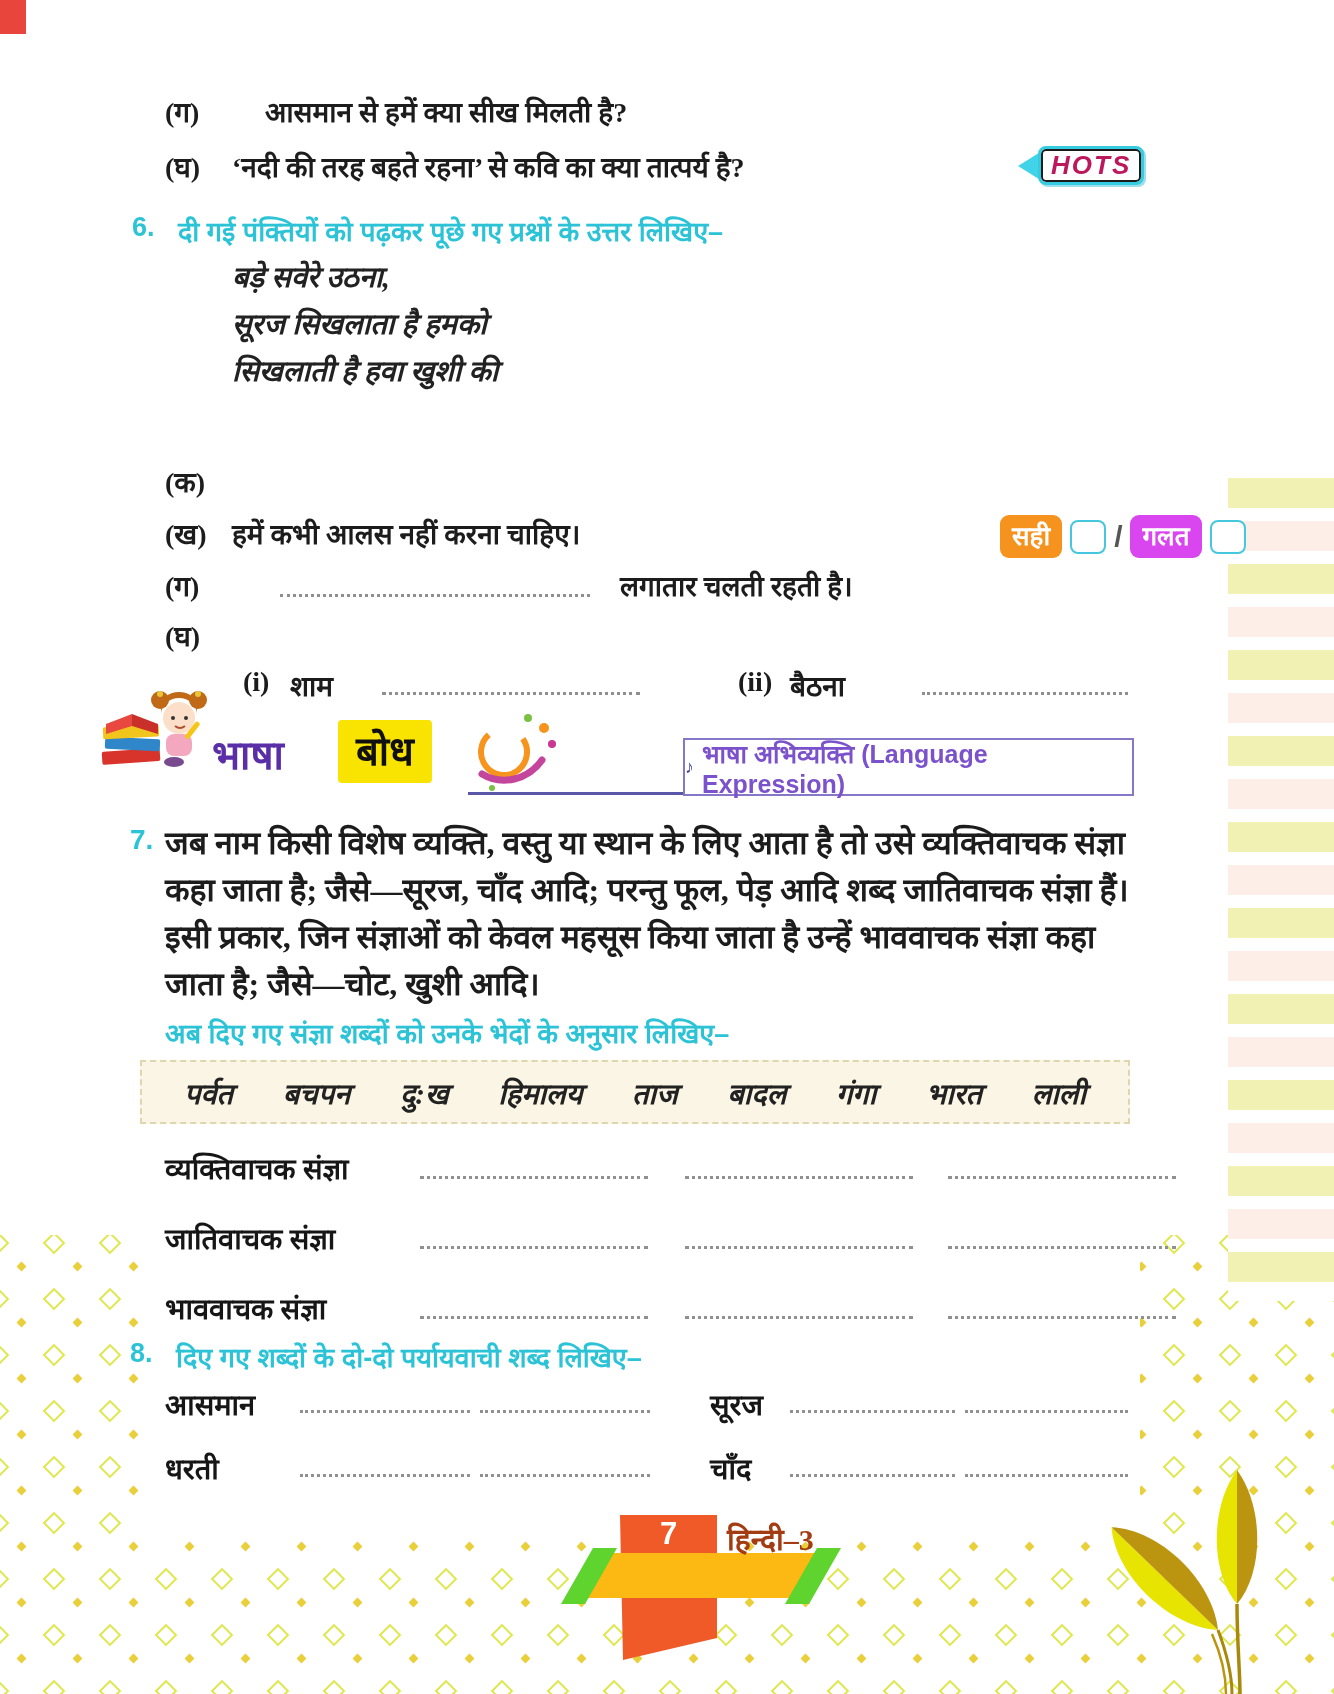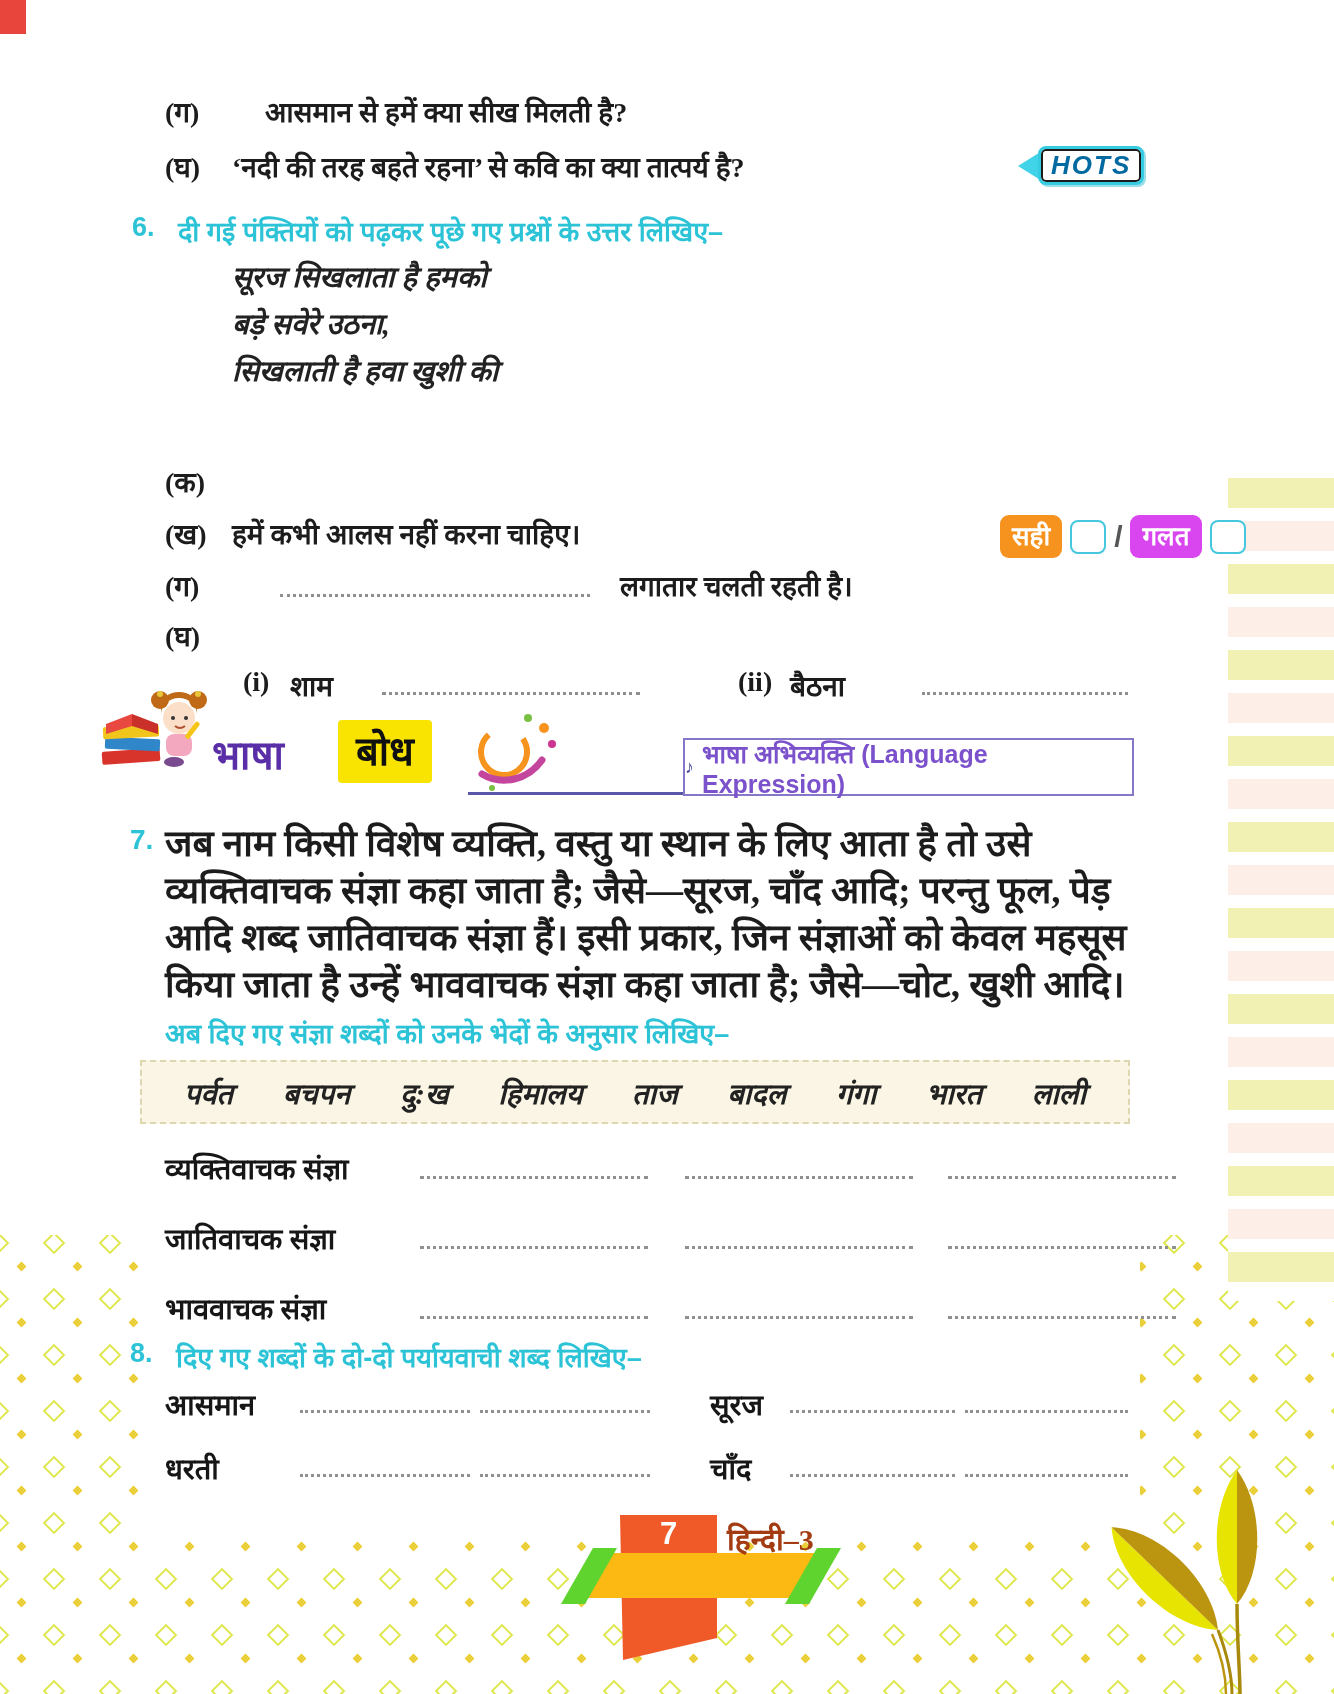--- a/index.html
+++ b/index.html
@@ -12,21 +12,21 @@
   .poem{font-style:italic;font-size:29px;font-weight:600;color:#222;line-height:47px;white-space:nowrap;}
   .blank{position:absolute;z-index:2;border-bottom:3px dotted #8f8f8f;height:2px;}
   .corner-red{position:absolute;left:0;top:0;width:26px;height:34px;background:#e8453c;z-index:2;}
 
   
   .hots{display:flex;align-items:center;z-index:2;}
   .hots-arrow{width:0;height:0;border-top:15px solid transparent;border-bottom:15px solid transparent;
               border-right:24px solid #41d3e8;margin-right:-4px;}
   .hots-box{border:3px solid #35cbe0;box-shadow:0 0 0 2px #1b1b1b inset, 2px 2px 0 #9adfe9;
             border-radius:8px;background:#fff;padding:1px 10px;
-            font:italic 800 26px "Liberation Sans","DejaVu Sans",sans-serif;color:#0369a1;letter-spacing:2px;}
+            font:italic 800 26px "Liberation Sans","DejaVu Sans",sans-serif;color:#be185d;letter-spacing:2px;}
 
   
   .tf{display:flex;align-items:center;gap:8px;z-index:2;}
   .tf-badge{color:#fff;font:700 26px "Liberation Sans","DejaVu Sans",sans-serif;
             padding:2px 12px 5px;border-radius:9px;white-space:nowrap;}
   .tf-true{background:#f6921e;}
   .tf-false{background:#d946ef;}
   .tf-box{width:32px;height:30px;background:#fff;border:2px solid #45c8de;border-radius:8px;}
   .tf-slash{font:600 30px "Liberation Sans",sans-serif;color:#555;}
 
@@ -34,21 +34,21 @@
   .title-basha{font:800 40px "Liberation Sans","DejaVu Sans",sans-serif;color:#5a2ea6;}
   .title-bodh{background:#f8e400;color:#101010;font:800 40px "Liberation Sans","DejaVu Sans",sans-serif;
               padding:2px 18px 6px;border-radius:4px;}
   .purple-rule{position:absolute;height:3px;background:#5a57a8;z-index:2;}
   .lang-box{position:absolute;z-index:3;width:447px;height:54px;background:#fff;border:2px solid #8677c9;
             display:flex;align-items:center;justify-content:center;gap:8px;
             font:700 25px "Liberation Sans","DejaVu Sans",sans-serif;color:#7b52cc;}
   .lang-note{font-size:18px;color:#3b3b98;}
 
   
-  .para{font-size:37px;font-weight:600;color:#1c1c1c;line-height:47px;text-align:left;}
+  .para{font-size:32px;font-weight:600;color:#1c1c1c;line-height:47px;text-align:left;}
   .para b{font-weight:800;}
 
   .wordbank{position:absolute;z-index:2;width:990px;height:64px;background:#faf5e4;border:2px dashed #ddd6ae;
             display:flex;align-items:center;justify-content:space-between;padding:0 42px;box-sizing:border-box;
             font-style:italic;font-size:29px;font-weight:600;color:#222;}
   .cat-row{position:absolute;left:165px;width:965px;height:52px;z-index:2;}
   .cat-label{position:absolute;left:0;top:0;font-size:29px;font-weight:800;color:#161616;white-space:nowrap;}
   .cat-blank{position:absolute;top:26px;width:228px;border-bottom:3px dotted #909090;height:2px;}
   .syn-row{position:absolute;left:165px;width:965px;height:50px;z-index:2;}
   .syn-word{position:absolute;top:0;font-size:29px;font-weight:700;color:#161616;white-space:nowrap;}
@@ -526,22 +526,22 @@
 
   <div class="abs hots" style="left:1018px;top:146px;">
     <span class="hots-arrow"></span>
     <span class="hots-box">HOTS</span>
   </div>
 
   <span class="abs cyan" style="left:132px;top:212px;">6.</span>
   <span class="abs cyan" style="left:178px;top:212px;">दी गई पंक्तियों को पढ़कर पूछे गए प्रश्नों के उत्तर लिखिए–</span>
 
   <div class="abs poem" style="left:232px;top:254px;">
+    <div>बड़े सवेरे उठना,</div>
     <div>सूरज सिखलाता है हमको</div>
-    <div>बड़े सवेरे उठना,</div>
     <div>सिखलाती है हवा खुशी की</div>
   </div>
 
   <span class="abs label" style="left:165px;top:462px;">(क)</span>
 
   <span class="abs label" style="left:165px;top:514px;">(ख)</span>
   <span class="abs body-text" style="left:232px;top:514px;">हमें कभी आलस नहीं करना चाहिए।</span>
 
   <div class="abs tf" style="left:1000px;top:515px;">
     <span class="tf-badge tf-true">सही</span>

